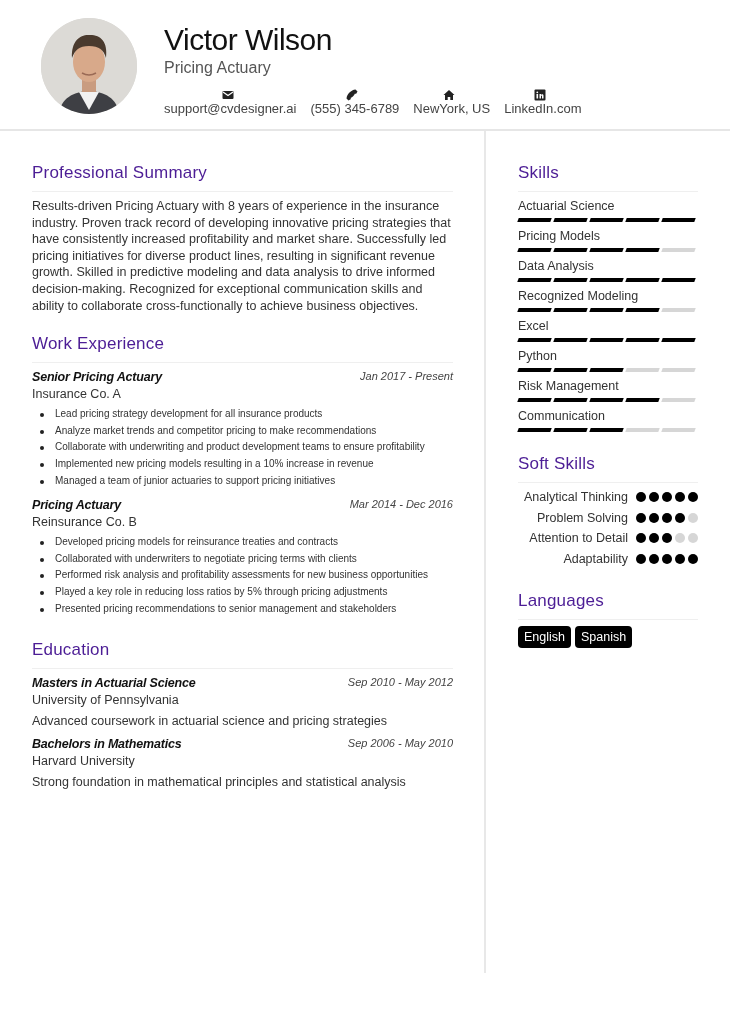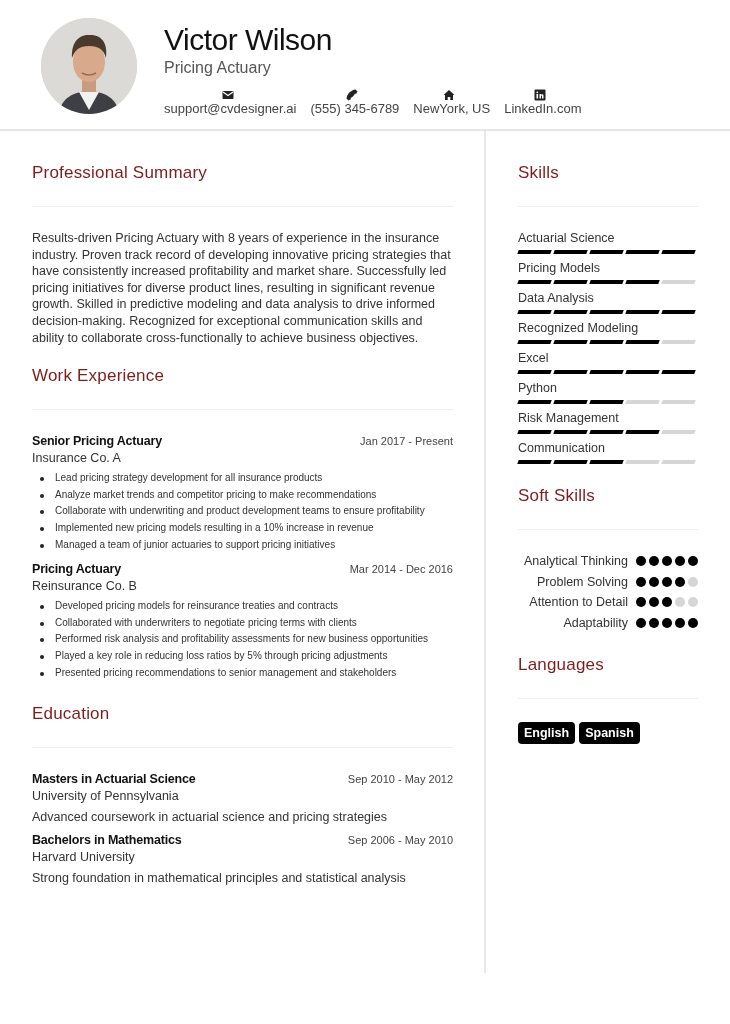--- a/index.html
+++ b/index.html
@@ -15,24 +15,24 @@
   .contacts { position: absolute; left: 164px; top: 89px; display: flex; align-items: center; font-size: 13px; color: #444; line-height: 16px; }
   .contact { display: flex; align-items: center; margin-right: 14px; flex-direction: column; }
   .contact .ic { width: 12px; height: 12px; margin-right: 5px; display: inline-block; }
   .contact .ic svg { width: 12px; height: 12px; display: block; }
 
   
   .divider-v { position: absolute; left: 484px; top: 131px; width: 2px; height: 842px; background: #e8e8e8; }
   .left { position: absolute; left: 32px; top: 131px; width: 421px; }
   .right { position: absolute; left: 518px; top: 131px; width: 180px; }
 
-  .sec-title { font-size: 17px; font-weight: 500; color: #7f1d1d; letter-spacing: 0.2px; line-height: 22px; padding-bottom: 22px; border-bottom: 1px solid #efefef; margin-bottom: 23px; }
+  .sec-title { font-size: 17px; font-weight: 500; color: #4c1d95; letter-spacing: 0.2px; line-height: 22px; padding-bottom: 7px; border-bottom: 1px solid #efefef; margin-bottom: 6px; }
   .para { font-size: 12.5px; line-height: 16.6px; color: #333; }
 
-  .job-head { display: flex; justify-content: space-between; align-items: center; }
+  .job-head { display: flex; justify-content: space-between; align-items: flex-start; font-style: italic; }
   .job-role { font-size: 12.5px; font-weight: 600; color: #111; line-height: 17px; letter-spacing: -0.2px; }
   .job-date { font-size: 11px; color: #444; line-height: 15px; }
   .job-org { font-size: 12.5px; color: #333; line-height: 17px; margin-bottom: 3px; }
   ul.bullets { list-style: none; }
   ul.bullets li { position: relative; padding-left: 23px; font-size: 10px; line-height: 16.6px; color: #333; }
   ul.bullets li::before { content: ""; position: absolute; left: 8px; top: 7px; width: 4px; height: 4px; border-radius: 50%; background: #222; }
 
   .edu-desc { font-size: 12.5px; line-height: 16.6px; color: #333; margin-top: 4px; }
 
   
@@ -41,21 +41,21 @@
   .seg { width: 33px; height: 4px; background: #000; transform: skewX(-20deg); }
   .seg.off { background: #d6d6d6; }
 
   .soft-row { display: flex; justify-content: space-between; align-items: flex-start; margin-bottom: 4px; text-align: right; }
   .soft-name { font-size: 12.5px; color: #333; line-height: 16.6px; width: 110px; }
   .dots { display: flex; gap: 3px; margin-top: 3px; }
   .dot { width: 10px; height: 10px; border-radius: 50%; background: #000; }
   .dot.off { background: #d6d6d6; }
 
   .langs { display: flex; gap: 4px; }
-  .lang { background: #000; color: #fff; font-size: 12.5px; line-height: 16px; padding: 3px 6px; border-radius: 4px; font-weight: bold; }
+  .lang { background: #000; color: #fff; font-size: 12.5px; line-height: 16px; padding: 3px 6px; border-radius: 4px; }
 </style>
 </head>
 <body>
 
 <div class="header">
   <div class="avatar">
     <svg viewBox="0 0 96 96">
       <rect width="96" height="96" fill="#dcdad6"></rect>
       <path d="M18 96 C20 80 32 74 48 73 C64 74 76 80 78 96 Z" fill="#3e3f44"></path>
       <path d="M38 74 L48 92 L58 74 Z" fill="#f2f2f2"></path>

